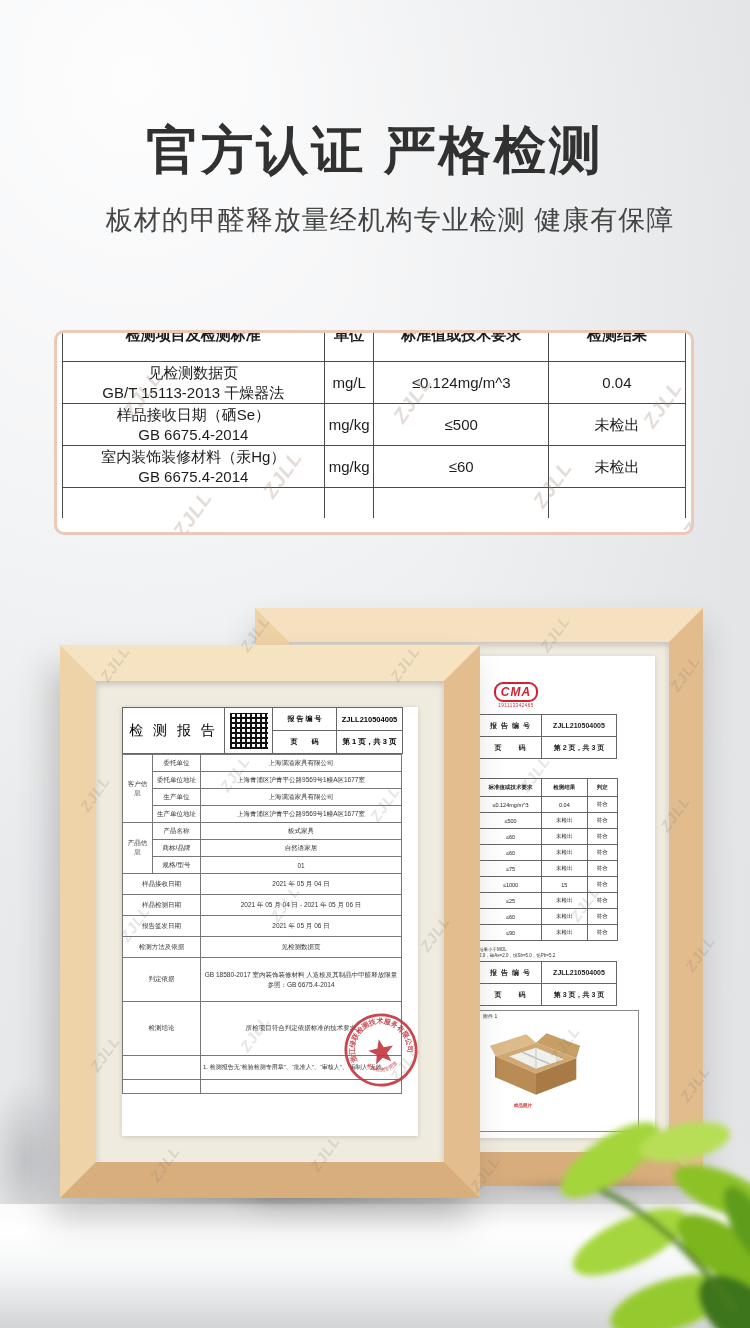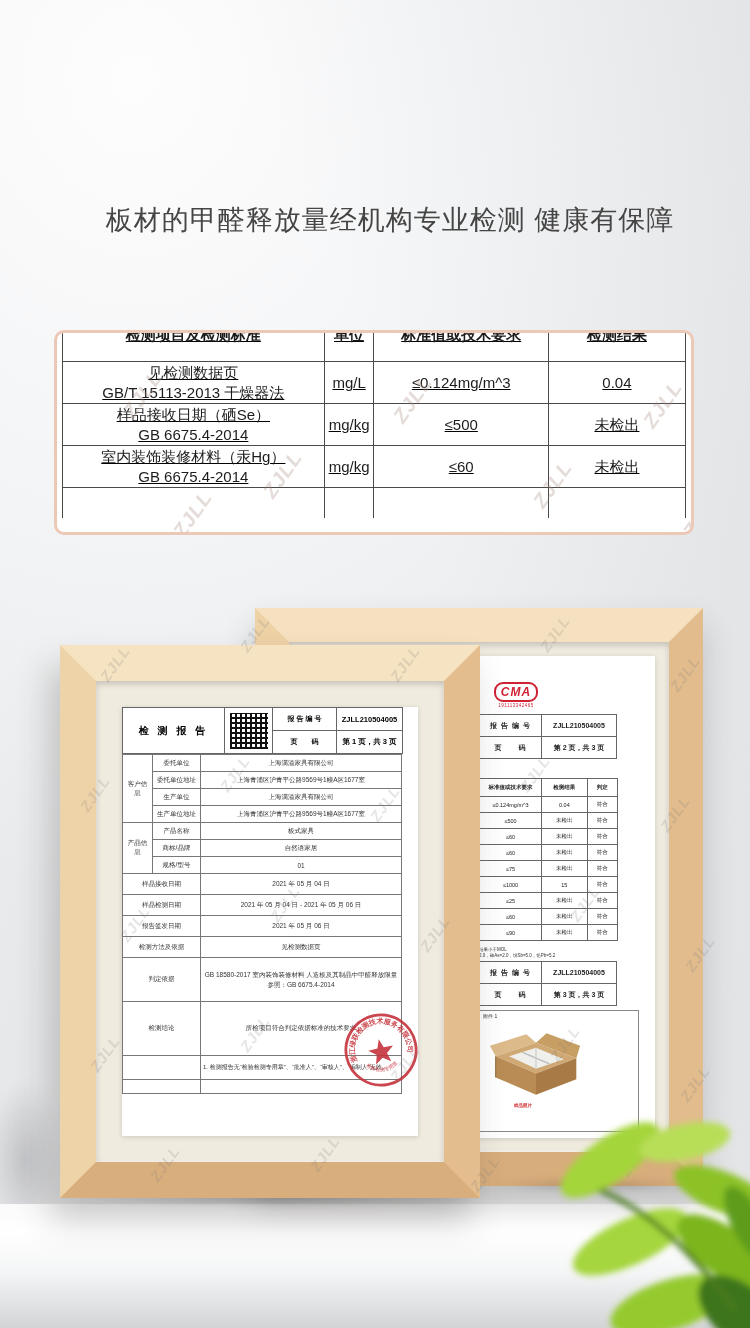--- a/index.html
+++ b/index.html
@@ -9,21 +9,21 @@
     background:
       linear-gradient(250deg, rgba(150,155,160,0.10) 0%, rgba(150,155,160,0.0) 42%),
       radial-gradient(140% 90% at 18% 6%, #fdfdfe 0%, #f3f4f5 38%, #e9eaec 68%, #e5e6e8 100%);}
   
   .hero-title{position:absolute;left:0;top:116px;width:100%;text-align:center;
     font-size:52px;font-weight:900;color:#313131;letter-spacing:3px;}
   .hero-sub{position:absolute;left:0;top:202px;width:100%;text-align:center;
     font-size:27px;font-weight:400;color:#454545;letter-spacing:1px;margin-left:15px;}
   
   .sum-card{position:absolute;left:54px;top:330px;width:640px;height:205px;
-    background:#fff;border:3px solid #ecc9b6;border-radius:10px;overflow:hidden;text-decoration:underline;}
+    background:#fff;border:3px solid #ecc9b6;border-radius:10px;overflow:hidden;}
   .sum-card table{width:calc(100% - 10px);margin:-24px 5px 0 5px;border-collapse:collapse;
     table-layout:fixed;color:#1c1c1c;position:relative;z-index:2;}
   .sum-card th,.sum-card td{border:1px solid #4a4a4a;text-align:center;padding:0 2px;}
   .sum-card th{height:52px;font-size:15px;font-weight:700;}
   .sum-card td{height:42px;font-size:15px;line-height:1.28;}
   .sum-card tr.sliver td{height:30px;border-bottom:none;}
   .col-item{width:42%;}.col-unit{width:8%;}.col-req{width:28%;}.col-res{width:22%;}
   .wm2{position:absolute;z-index:3;font-weight:700;font-size:20px;color:rgba(165,140,125,0.30);
     transform:rotate(-55deg);letter-spacing:1px;pointer-events:none;}
   
@@ -35,21 +35,21 @@
     border-color:#f6e3c2 #e3bd8e #d9ae7d #efd3a8;z-index:10;
     box-shadow:-10px 22px 32px rgba(60,55,50,0.25);}
   .mat{position:absolute;inset:0;background:#f0ebdf;
     box-shadow:inset 0 3px 6px rgba(0,0,0,0.18), inset 0 -1px 2px rgba(255,255,255,0.6);}
   .mat-back{padding:14px;}
   .mat-front{padding:26px;}
   .paper{position:relative;width:100%;height:100%;background:#ffffff;
     box-shadow:0 1px 5px rgba(0,0,0,0.15);overflow:hidden;}
   .rep-head{left:8px;top:26px;width:280px;border-collapse:collapse;table-layout:fixed;}
   .rep-head td{border:1px solid #666;text-align:center;vertical-align:middle;}
-  .rep-head .t-title{width:102px;font-size:10px;font-weight:700;letter-spacing:3px;}
+  .rep-head .t-title{width:102px;font-size:14px;font-weight:400;letter-spacing:3px;}
   .rep-head .t-qr{width:48px;}
   .rep-head .t-l{width:64px;font-size:7px;font-weight:700;height:23px;}
   .rep-head .t-v{width:66px;font-size:7.5px;font-weight:700;}
   .qr{width:38px;height:36px;margin:2px auto;background-color:#fff;
     background-image:
       repeating-linear-gradient(0deg,#111 0 2px,rgba(255,255,255,0) 2px 5px),
       repeating-linear-gradient(90deg,#111 0 2px,#fff 2px 5px);}
   .rep-info{left:8px;top:83px;width:280px;border-collapse:collapse;table-layout:fixed;}
   .rep-info td{border:1px solid #777;text-align:center;vertical-align:middle;
     font-size:6.5px;color:#333;padding:0 2px;overflow:hidden;}
@@ -96,20 +96,21 @@
     background:radial-gradient(ellipse at center, rgba(40,40,40,0.25), rgba(40,40,40,0) 70%);filter:blur(3px);}
   .wall-shade{position:absolute;left:-14px;top:1080px;width:80px;height:160px;z-index:1;
     background:radial-gradient(ellipse at center, rgba(60,60,65,0.22), rgba(60,60,65,0) 70%);filter:blur(6px);}
   .plant{position:absolute;right:-10px;bottom:-12px;z-index:60;}
 </style>
 </head>
 <body>
 
 <div class="stage">
 
+  <div class="hero-title">官方认证 严格检测</div>
   <div class="hero-sub">板材的甲醛释放量经机构专业检测 健康有保障</div>
 
   <div class="sum-card">
     <table>
       <tbody>
           <tr>
         <th class="col-item">检测项目及检测标准</th>
         <th class="col-unit">单位</th>
         <th class="col-req">标准值或技术要求</th>
         <th class="col-res">检测结果</th>

